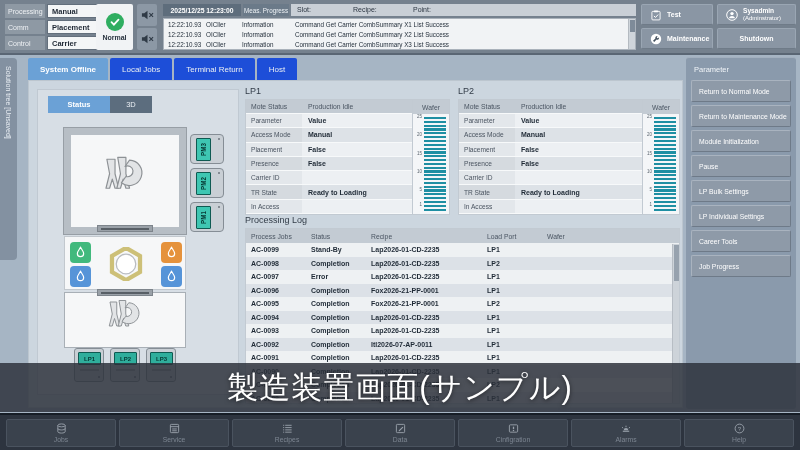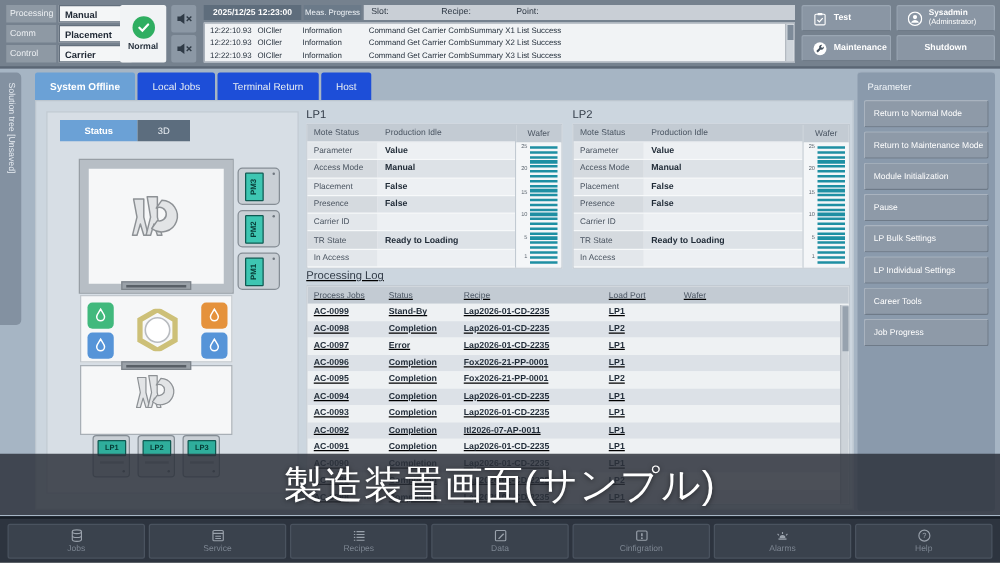--- a/index.html
+++ b/index.html
@@ -94,21 +94,21 @@
   .lp-row.alt .lp-lbl{background:#d5dadf}.lp-row.alt .lp-val{background:#dde2e7}
   .lp-header .lp-lbl{background:#c3cbd3}.lp-header .lp-val{background:#c3cbd3}
   .lp-wafer{width:37px;display:flex;flex-direction:column;border-left:1px solid #c2cad2;}
   .lp-wafer-hdr{flex:0 0 14px;background:#c3cbd3;font-size:6.8px;color:#4a5562;display:flex;align-items:center;justify-content:center;}
   .wafer-body{position:relative;flex:1;background:#f4f6f8;}
   .wtick{position:absolute;left:0;width:9px;text-align:right;font-size:4.5px;color:#5a646e;line-height:5px;}
   .wafer-bars{position:absolute;left:11px;top:3px;bottom:3px;right:3px;display:flex;flex-direction:column;justify-content:space-between;}
   .wbar{height:2.2px;}
 
   
-  .plog{position:absolute;left:216px;top:134px;width:435px;text-decoration:underline;}
+  .plog{position:absolute;left:216px;top:134px;width:435px;}
   .plog-title{font-size:9px;color:#323c48;margin-bottom:3px;}
   .plog-table{position:relative;width:435px;height:176px;background:#eef1f3;border:1px solid #c2cad2;overflow:hidden;}
   .plog-hdr{display:flex;height:14px;background:#c3cbd3;font-size:6.8px;color:#4a5562;}
   .plog-hdr span{display:flex;align-items:center;padding-left:5px;}
   .plog-row{display:flex;height:13.5px;font-size:7px;font-weight:bold;color:#1f2a36;}
   .plog-row:nth-child(odd){background:#eef1f3}.plog-row:nth-child(even){background:#dce1e7}
   .plog-row span{display:flex;align-items:center;padding-left:5px;overflow:hidden;white-space:nowrap;}
   .c0{width:60px}.c1{width:60px}.c2{width:116px}.c3{width:60px}.c4{flex:1}
   .plog-scroll{position:absolute;top:15px;right:0;bottom:0;width:7px;background:#cdd3d9;border-left:1px solid #b7bdc4;}
   .plog-thumb{width:5px;height:36px;margin:1px;background:#97a2ae;}

